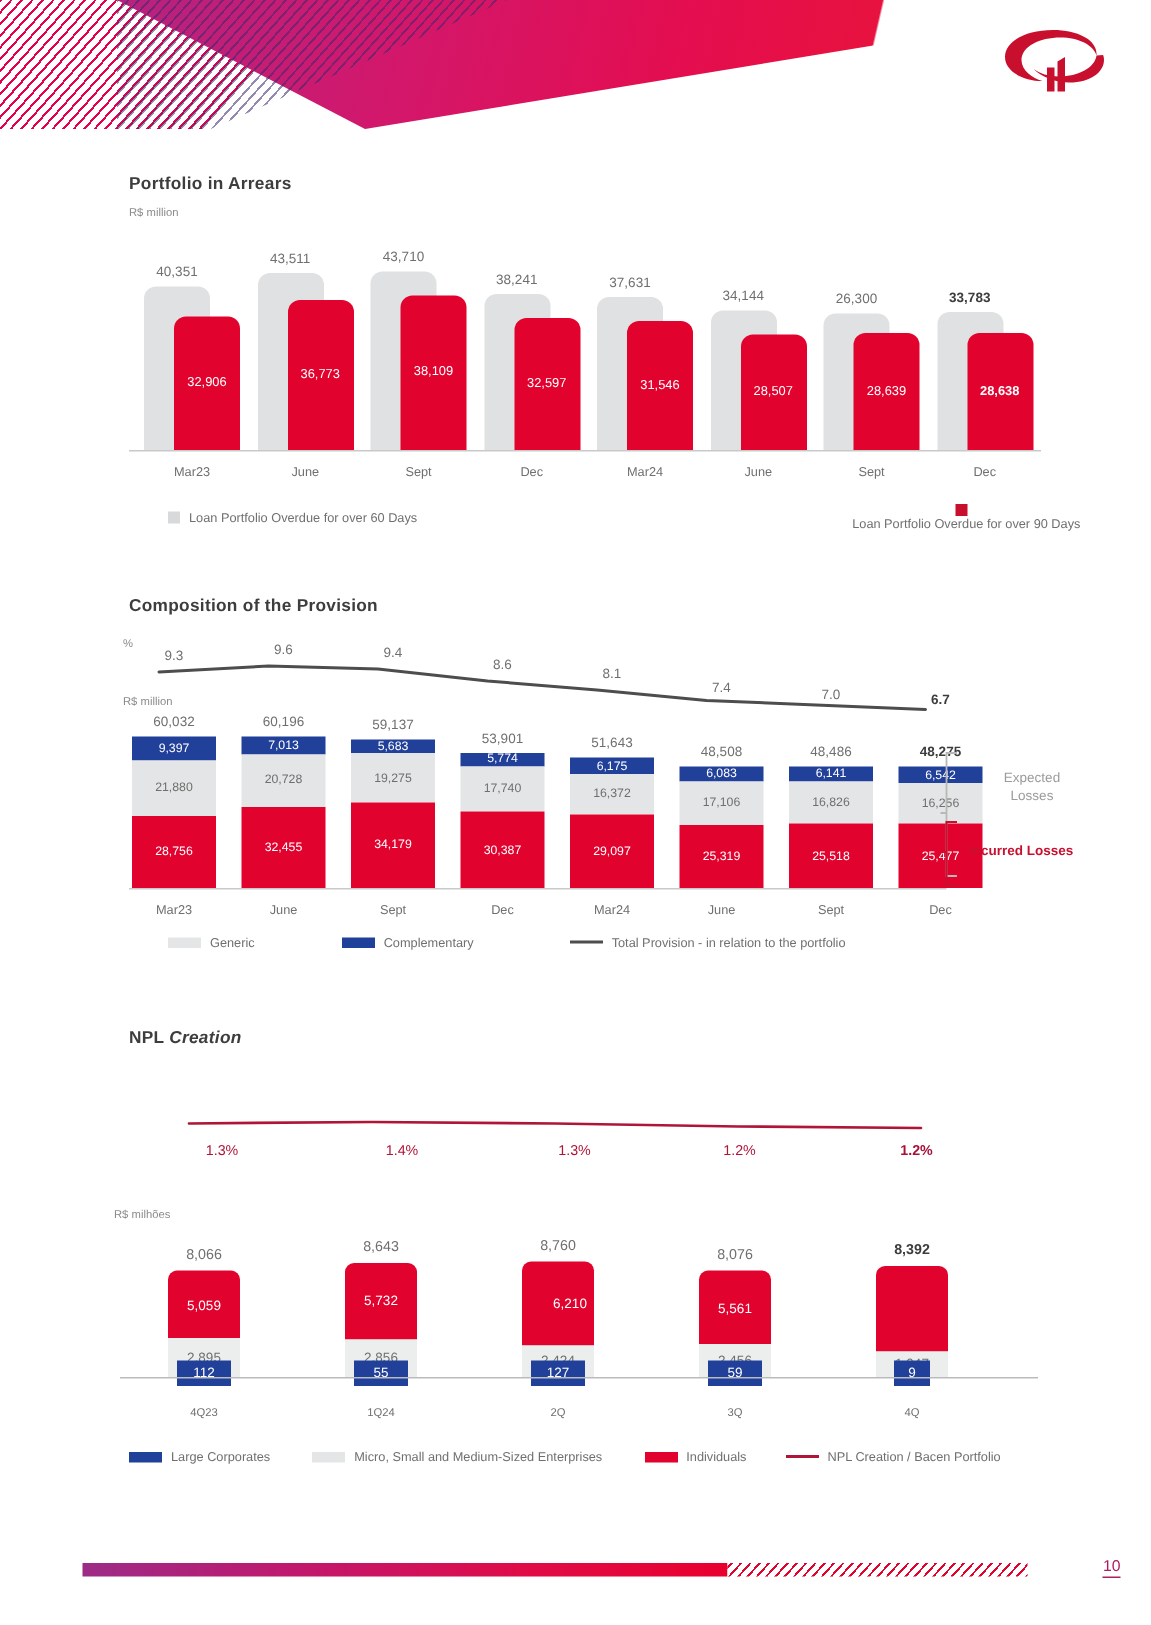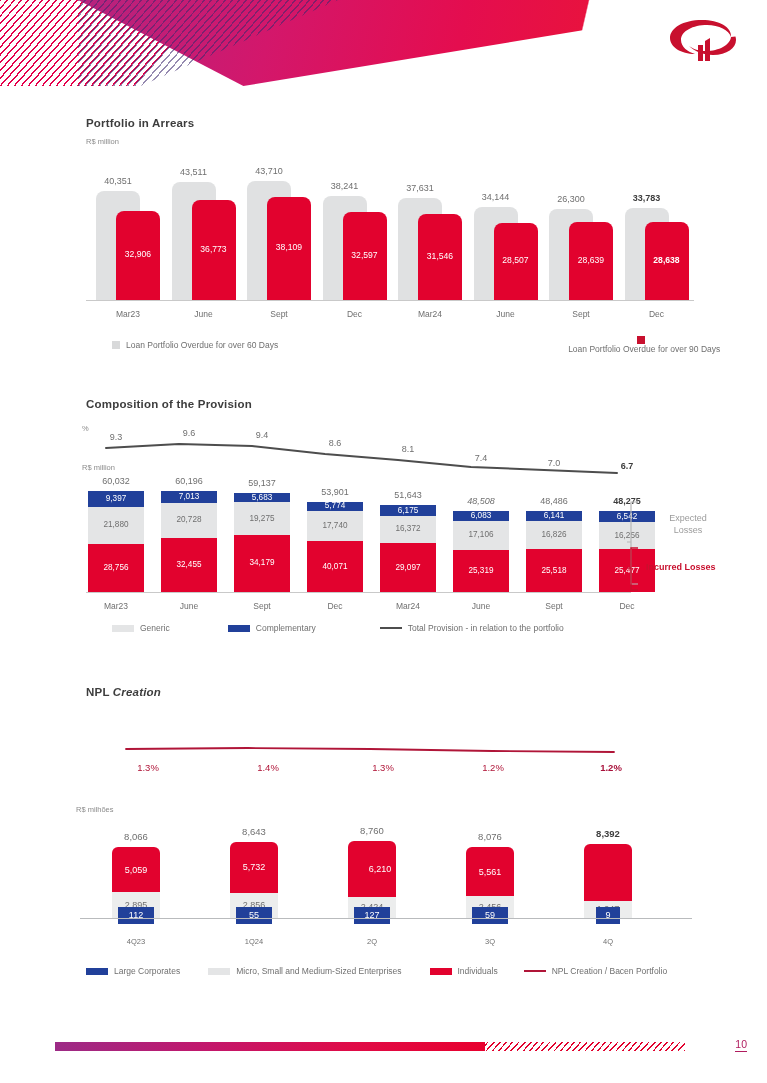--- a/index.html
+++ b/index.html
@@ -169,40 +169,40 @@
     <div class="seg red" style="left: 234px; top: 534.667px; width: 56px; height: 57.3325px;"></div>
     <div class="seglabel" style="left: 234px; top: 558.334px; width: 56px; color: rgb(255, 255, 255);">34,179</div>
     <div class="toplabel" style="left: 224px; top: 477.802px; width: 76px;">59,137</div>
     <div class="cat" style="left: 224px; top: 601px; width: 76px;">Sept</div>
     <div class="pctlabel" style="left: 224px; top: 430px; width: 76px;">9.4</div>
     <div class="seg blue" style="left: 307px; top: 501.585px; width: 56px; height: 9.68542px;"></div>
     <div class="seglabel" style="left: 307px; top: 501.428px; width: 56px; color: rgb(255, 255, 255);">5,774</div>
     <div class="seg gray" style="left: 307px; top: 511.271px; width: 56px; height: 29.7574px;"></div>
     <div class="seglabel" style="left: 307px; top: 521.15px; width: 56px; color: rgb(111, 111, 111);">17,740</div>
     <div class="seg red" style="left: 307px; top: 541.028px; width: 56px; height: 50.9717px;"></div>
-    <div class="seglabel" style="left: 307px; top: 561.514px; width: 56px; color: rgb(255, 255, 255);">40,071</div>
+    <div class="seglabel" style="left: 307px; top: 561.514px; width: 56px; color: rgb(255, 255, 255);">30,387</div>
     <div class="toplabel" style="left: 297px; top: 486.585px; width: 76px;">53,901</div>
     <div class="cat" style="left: 297px; top: 601px; width: 76px;">Dec</div>
     <div class="pctlabel" style="left: 297px; top: 438px; width: 76px;">8.6</div>
     <div class="seg blue" style="left: 380px; top: 505.371px; width: 56px; height: 10.3581px;"></div>
     <div class="seglabel" style="left: 380px; top: 505.55px; width: 56px; color: rgb(255, 255, 255);">6,175</div>
     <div class="seg gray" style="left: 380px; top: 515.729px; width: 56px; height: 27.4627px;"></div>
     <div class="seglabel" style="left: 380px; top: 524.461px; width: 56px; color: rgb(111, 111, 111);">16,372</div>
     <div class="seg red" style="left: 380px; top: 543.192px; width: 56px; height: 48.8079px;"></div>
     <div class="seglabel" style="left: 380px; top: 562.596px; width: 56px; color: rgb(255, 255, 255);">29,097</div>
     <div class="toplabel" style="left: 370px; top: 490.371px; width: 76px;">51,643</div>
     <div class="cat" style="left: 370px; top: 601px; width: 76px;">Mar24</div>
     <div class="pctlabel" style="left: 370px; top: 444px; width: 76px;">8.1</div>
     <div class="seg blue" style="left: 453px; top: 510.632px; width: 56px; height: 10.2037px;"></div>
     <div class="seglabel" style="left: 453px; top: 510.734px; width: 56px; color: rgb(255, 255, 255);">6,083</div>
     <div class="seg gray" style="left: 453px; top: 520.835px; width: 56px; height: 28.6939px;"></div>
     <div class="seglabel" style="left: 453px; top: 530.182px; width: 56px; color: rgb(111, 111, 111);">17,106</div>
     <div class="seg red" style="left: 453px; top: 549.529px; width: 56px; height: 42.4706px;"></div>
     <div class="seglabel" style="left: 453px; top: 565.765px; width: 56px; color: rgb(255, 255, 255);">25,319</div>
-    <div class="toplabel" style="left: 443px; top: 495.632px; width: 76px; font-style: italic;">48,508</div>
+    <div class="toplabel" style="left: 443px; top: 495.632px; width: 76px;">48,508</div>
     <div class="cat" style="left: 443px; top: 601px; width: 76px;">June</div>
     <div class="pctlabel" style="left: 443px; top: 453px; width: 76px;">7.4</div>
     <div class="seg blue" style="left: 526px; top: 510.67px; width: 56px; height: 10.301px;"></div>
     <div class="seglabel" style="left: 526px; top: 510.821px; width: 56px; color: rgb(255, 255, 255);">6,141</div>
     <div class="seg gray" style="left: 526px; top: 520.971px; width: 56px; height: 28.2243px;"></div>
     <div class="seglabel" style="left: 526px; top: 530.083px; width: 56px; color: rgb(111, 111, 111);">16,826</div>
     <div class="seg red" style="left: 526px; top: 549.196px; width: 56px; height: 42.8044px;"></div>
     <div class="seglabel" style="left: 526px; top: 565.598px; width: 56px; color: rgb(255, 255, 255);">25,518</div>
     <div class="toplabel" style="left: 516px; top: 495.67px; width: 76px;">48,486</div>
     <div class="cat" style="left: 516px; top: 601px; width: 76px;">Sept</div>

